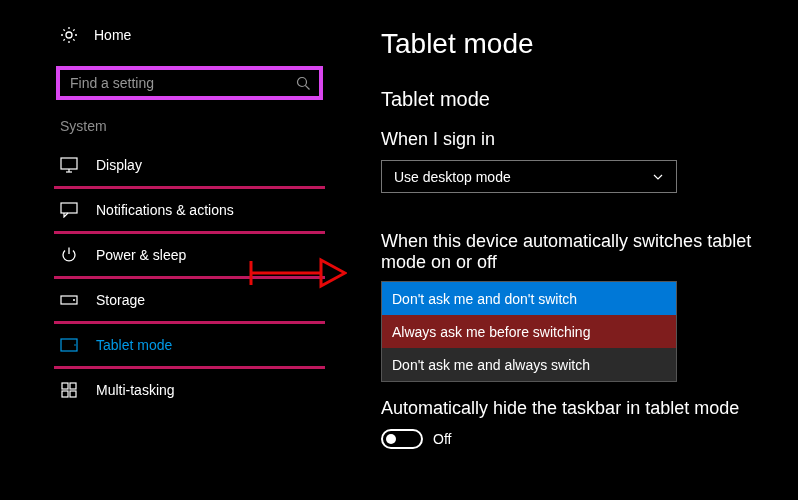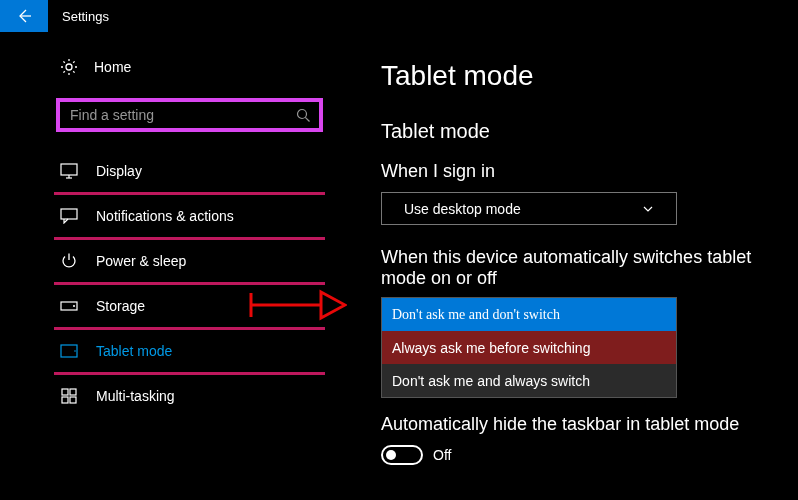--- a/index.html
+++ b/index.html
@@ -20,47 +20,38 @@
   .category { color: #8e8e8e; font-size: 14px; margin: 8px 0 10px 6px; }
   .nav-item { display: flex; align-items: center; gap: 18px; padding: 12px 6px; cursor: pointer; border-bottom: 3px solid #be185d; }
   .nav-item:last-child { border-bottom: none; }
   .nav-item.selected { color: #0099e6; }
   .icon-slot { width: 18px; height: 18px; display: flex; align-items: center; justify-content: center; flex-shrink: 0; }
 
   .main { flex: 1; padding: 28px 24px 0 44px; position: relative; }
   .h1 { font-size: 28px; font-weight: 300; margin-bottom: 28px; }
   .h2 { font-size: 20px; font-weight: 400; margin-bottom: 18px; }
   .label { font-size: 18px; margin-bottom: 10px; margin-top: 16px; }
-  .dropdown { width: 296px; height: 33px; border: 1px solid #777; display: flex; align-items: center; justify-content: space-between; padding: 0 22px; margin-bottom: 22px; cursor: pointer; }
+  .dropdown { width: 296px; height: 33px; border: 1px solid #777; display: flex; align-items: center; justify-content: space-between; padding: 0 12px; margin-bottom: 38px; cursor: pointer; }
   .flyout { width: 296px; border: 1px solid #555; margin-top: -2px; margin-bottom: 8px; }
   .flyout .opt { height: 33px; display: flex; align-items: center; padding: 0 10px; cursor: pointer; background: #2b2b2b; }
-  .flyout .opt.selected { background: #0078d7; font-family: Liberation Serif, serif; }
+  .flyout .opt.selected { background: #0078d7; }
   .flyout .opt:not(.selected):nth-child(2) { background: #7f1d1d; }
 
   .toggle-row { display: flex; align-items: center; gap: 10px; margin-top: 4px; margin-bottom: 20px; }
   .toggle { width: 42px; height: 20px; border: 2px solid #fff; border-radius: 10px; position: relative; cursor: pointer; }
   .toggle .knob { position: absolute; width: 10px; height: 10px; background: #fff; border-radius: 50%; top: 3px; left: 3px; }
 
   .arrow-annot { position: absolute; left: -90px; top: 248px; pointer-events: none; }
 
   svg { display: block; }
 </style>
 </head>
 <body>
 
 <div class="app">
-  <div class="titlebar">
-    <div class="back-btn">
-      <svg width="18" height="18" viewBox="0 0 18 18">
-          <path d="M11 3 L5 9 L11 15" stroke="#fff" stroke-width="1.3" fill="none"></path>
-          <line x1="5" y1="9" x2="16" y2="9" stroke="#fff" stroke-width="1.3"></line>
-        </svg>
-    </div>
-    <div class="title">Settings</div>
-  </div>
 
   <div class="body">
     <div class="sidebar">
       <div class="home">
         <span class="icon-slot">
           <svg width="18" height="18" viewBox="0 0 18 18">
               <circle cx="9" cy="9" r="3" stroke="#fff" stroke-width="1.3" fill="none"></circle>
               <g stroke="#fff" stroke-width="1.3">
                 <line x1="9" y1="1" x2="9" y2="3"></line>
                 <line x1="9" y1="15" x2="9" y2="17"></line>
@@ -79,20 +70,21 @@
       <div class="search">
         <input placeholder="Find a setting" style="">
         <span>
           <svg width="15" height="15" viewBox="0 0 15 15">
               <circle cx="6" cy="6" r="4.5" stroke="#969696" stroke-width="1.2" fill="none"></circle>
               <line x1="9.3" y1="9.3" x2="13.5" y2="13.5" stroke="#969696" stroke-width="1.2"></line>
             </svg>
         </span>
       </div>
 
+      <div class="category">System</div>
 
       <div class="nav-item">
         <span class="icon-slot">
             <svg width="18" height="16" viewBox="0 0 18 16">
               <rect x="1" y="1" width="16" height="11" stroke="#fff" stroke-width="1.2" fill="none"></rect>
               <line x1="6" y1="15" x2="12" y2="15" stroke="#fff" stroke-width="1.2"></line>
               <line x1="9" y1="12" x2="9" y2="15" stroke="#fff" stroke-width="1.2"></line>
             </svg>
           </span>
         <span>Display</span>

